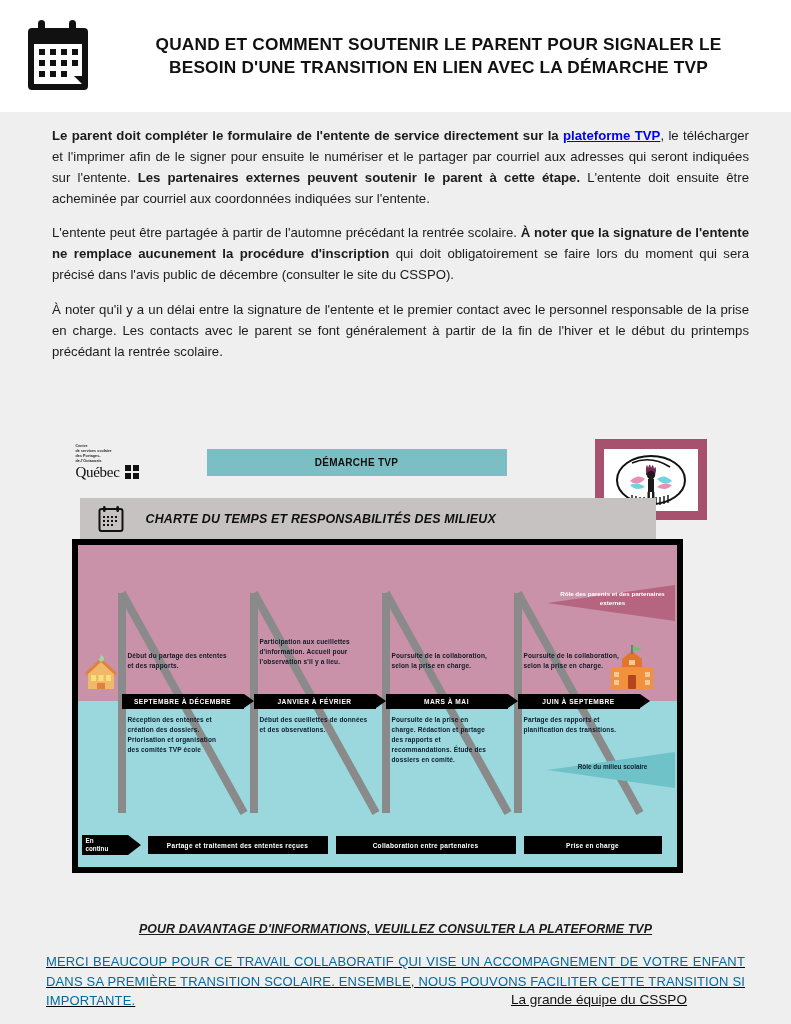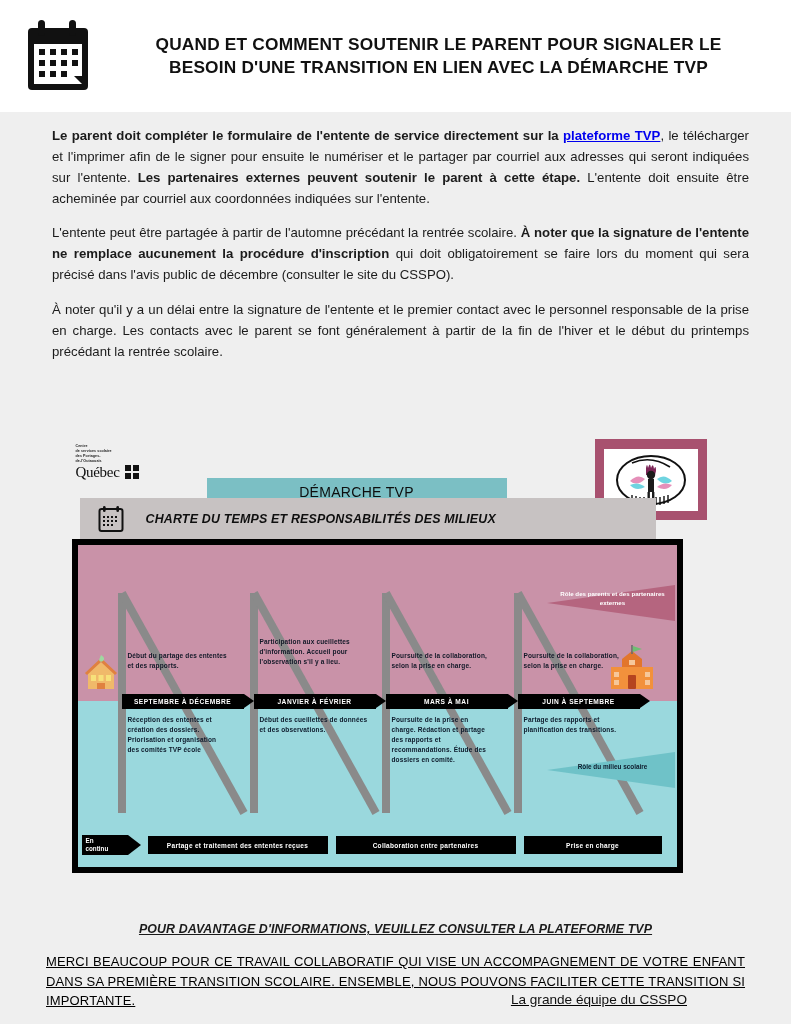--- a/index.html
+++ b/index.html
@@ -90,26 +90,26 @@
     font-family:"Liberation Serif", serif;
     font-size:15px;font-weight:400;color:#0d0d0d;letter-spacing:-0.3px;
     line-height:1;
   }
   .qc-flag{
     display:grid;grid-template-columns:6px 6px;grid-template-rows:6px 6px;
     gap:2px;margin-left:5px;margin-bottom:1px;
   }
   .qc-flag i{background:#111;display:block;}
   .demarche{
-    position:absolute;left:135px;top:38px;
+    position:absolute;left:135px;top:9px;
     width:300px;height:27px;
     background:#7bbfc4;
     display:flex;align-items:center;justify-content:center;
     color:#0e0e0e;
-    font-size:14px;font-weight:400;letter-spacing:.3px;
+    font-size:10px;font-weight:700;letter-spacing:.3px;
   }
   .tvp-badge{
     position:absolute;right:13px;top:-1px;
     width:112px;height:81px;
     background:#a8516f;
     display:flex;align-items:center;justify-content:center;
   }
   .tvp-badge-inner{
     width:94px;height:62px;background:#ffffff;
     display:flex;align-items:center;justify-content:center;
@@ -238,21 +238,21 @@
     text-decoration:underline;
   }
   .foot-link{
     text-align:center;
     font-size:12.4px;font-style:italic;font-weight:600;
     color:#1b1b1b;text-decoration:underline;
     letter-spacing:.1px;
     margin-bottom:16px;
   }
   .foot-thanks{
-    font-size:13px;color:#000000;line-height:1.5;text-align:justify;
+    font-size:13px;color:#0369a1;line-height:1.5;text-align:justify;
     letter-spacing:.15px;
   }
   .foot-sign{
     text-align:right;
     font-size:13.6px;color:#111;font-weight:400;
     margin-top:-19px;
     padding-right:58px;
   }
 </style>
 </head>

